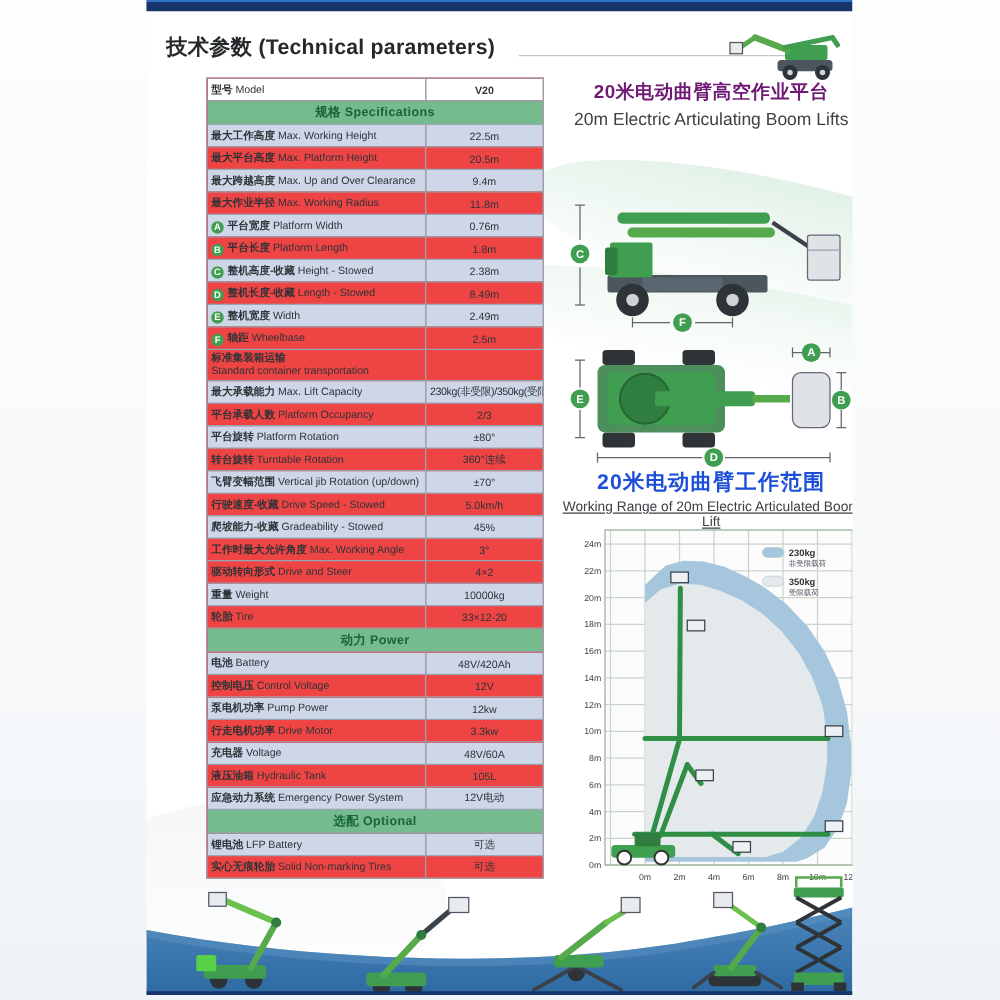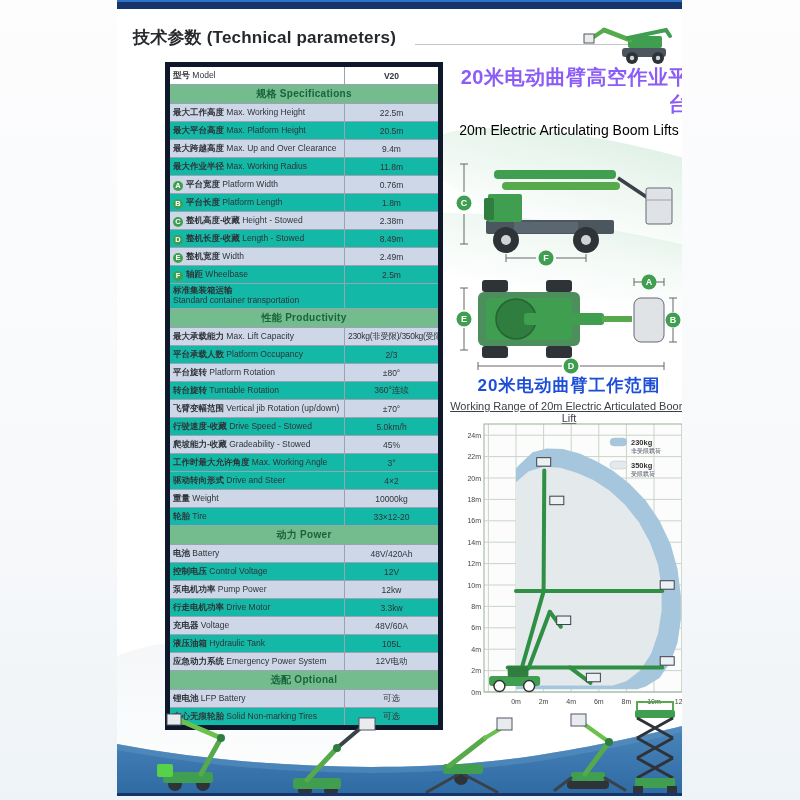--- a/index.html
+++ b/index.html
@@ -8,37 +8,37 @@
   .sheet{position:absolute;left:117px;top:0;width:565px;height:796px;background:#ffffff;overflow:hidden;}
   .swoosh{position:absolute;border-radius:50%;pointer-events:none;}
   .sw1{left:300px;top:150px;width:460px;height:110px;background:linear-gradient(180deg,rgba(110,190,140,.20),rgba(110,190,140,0));transform:rotate(14deg);}
   .sw2{left:250px;top:230px;width:480px;height:80px;background:linear-gradient(180deg,rgba(110,190,140,.12),rgba(110,190,140,0));transform:rotate(10deg);}
   .sw3{left:-60px;top:640px;width:300px;height:160px;background:linear-gradient(180deg,rgba(150,170,190,.10),rgba(150,170,190,0));}
   .topbar{position:absolute;left:0;top:0;width:565px;height:9px;background:linear-gradient(#2e74c6 0,#2e74c6 2px,#17356b 2px,#17356b 100%);}
   .hdr{position:absolute;left:16px;top:26px;font-size:17px;font-weight:bold;color:#26292c;letter-spacing:.2px;white-space:nowrap;}
   .hdr .en{font-weight:bold;}
   .hdr-rule{position:absolute;left:298px;top:44px;width:230px;height:0;border-top:1px solid #c2c6ca;}
   
-  table.spec{position:absolute;left:48px;top:62px;width:257px;border-collapse:collapse;table-layout:fixed;background:#14b8a6;border:5px solid #0f172a;padding-left:16px;}
+  table.spec{position:absolute;left:48px;top:62px;width:257px;border-collapse:collapse;table-layout:fixed;background:#ef4444;border:1px solid #0f172a;padding-left:16px;}
   table.spec td{border:1px solid #98a4b2;padding:0 3px;font-size:8.5px;color:#2f3337;vertical-align:middle;overflow:hidden;white-space:nowrap;}
   td.lbl{width:168px;height:17px;}
   td.val{width:87px;text-align:center;font-size:9px;}
   tr.sec td{background:#74bb8e;color:#17653a;text-align:center;font-weight:bold;font-size:10px;height:18px;letter-spacing:.3px;}
   tr.blue td{background:#cdd7e8;}
   tr.model td{background:#fff;}
   tr.model td.val{font-weight:bold;}
   tr.tall td{height:24px;white-space:normal;line-height:1.15;}
   .zh{font-weight:bold;}
   .en2{font-weight:normal;}
   .val-sm{font-size:6.3px;letter-spacing:-.3px;}
   .badge{display:inline-block;width:10px;height:10px;line-height:10px;border-radius:50%;background:#3f9e4f;color:#fff;font-size:7.5px;font-weight:bold;text-align:center;margin-right:3px;vertical-align:-1px;}
   
   .ptitle{position:absolute;left:332px;top:64px;width:240px;text-align:center;}
-  .ptitle .t1{font-size:20px;font-weight:bold;color:#8b5cf6;letter-spacing:.5px;text-align:right;}
-  .ptitle .t2{font-size:14px;color:#000000;margin-top:4px;}
+  .ptitle .t1{font-size:15px;font-weight:bold;color:#701a75;letter-spacing:.5px;}
+  .ptitle .t2{font-size:14px;color:#404040;margin-top:4px;}
   .rtitle{position:absolute;left:332px;top:374px;width:240px;text-align:center;}
   .rtitle .t1{font-size:17px;font-weight:bold;color:#1d4ed8;letter-spacing:1px;}
   .rtitle .t2{font-size:11px;color:#3c4045;margin-top:3px;text-decoration:underline;}
   .dsvg{position:absolute;}
   .chart{position:absolute;left:341px;top:416px;width:232px;height:294px;}
   
   .wave{position:absolute;left:0;top:710px;width:565px;height:84px;}
   .bstrip{position:absolute;left:0;top:793px;width:565px;height:7px;background:#17356b;}
   .mach{position:absolute;}
   text{font-family:"Liberation Sans","DejaVu Sans",sans-serif;}
@@ -117,23 +117,20 @@
             <td class="lbl"><span class="badge">E</span><span class="zh">整机宽度</span><span class="en2"> Width</span></td>
             <td class="val">2.49m</td>
           </tr>
           <tr class="">
             <td class="lbl"><span class="badge">F</span><span class="zh">轴距</span><span class="en2"> Wheelbase</span></td>
             <td class="val">2.5m</td>
           </tr>
           <tr class=" tall">
             <td class="lbl"><span class="zh">标准集装箱运输</span><br><span class="en2"> Standard container transportation</span></td>
             <td class="val"></td>
-          </tr>
-          <tr class="sec">
-            <td colspan="2">性能 Productivity</td>
           </tr>
           <tr class="blue">
             <td class="lbl"><span class="zh">最大承载能力</span><span class="en2"> Max. Lift Capacity</span></td>
             <td class="val val-sm">230kg(非受限)/350kg(受限)</td>
           </tr>
           <tr class="">
             <td class="lbl"><span class="zh">平台承载人数</span><span class="en2"> Platform Occupancy</span></td>
             <td class="val">2/3</td>
           </tr>
           <tr class="blue">

